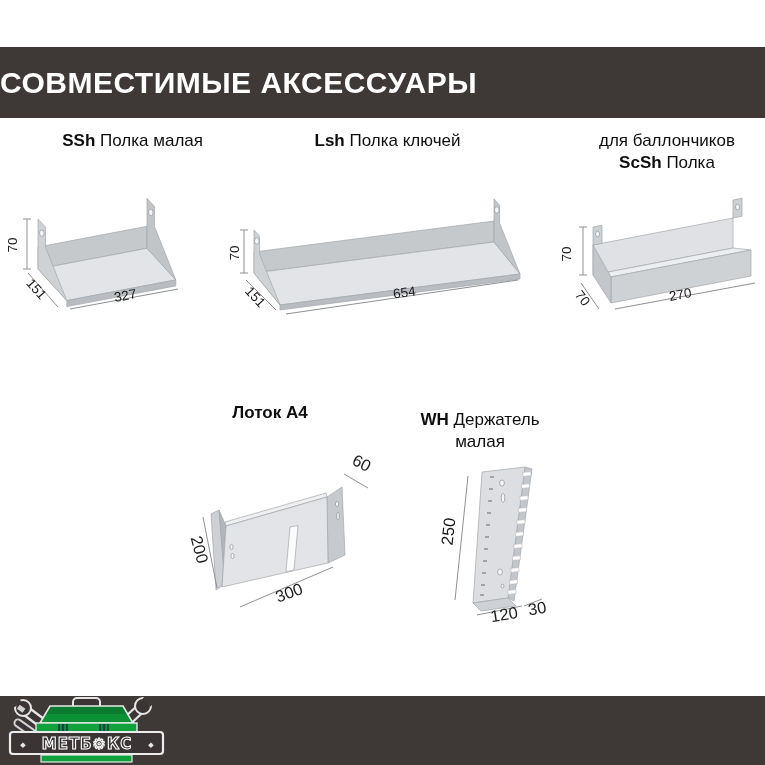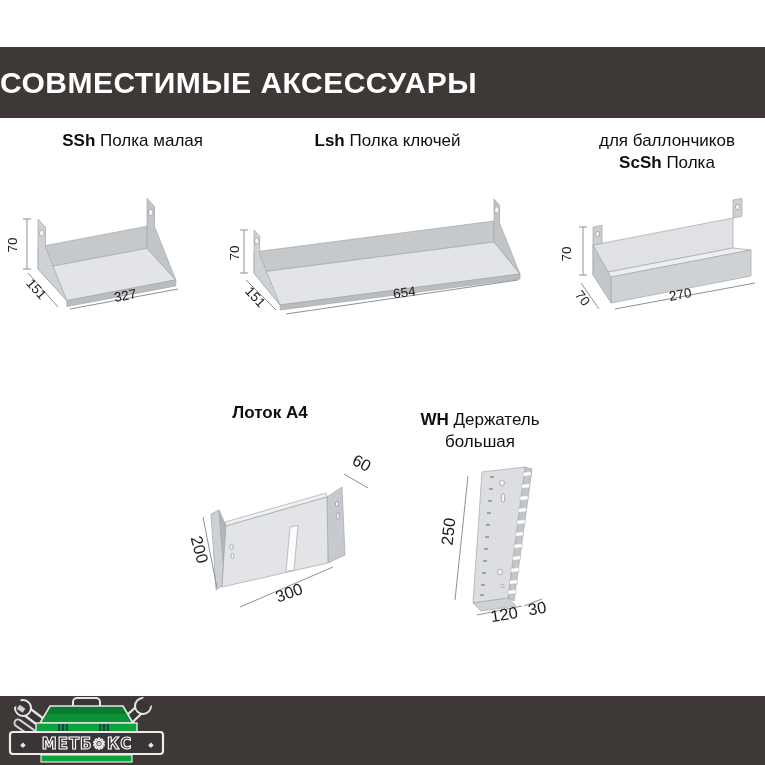--- a/index.html
+++ b/index.html
@@ -114,21 +114,21 @@
   </svg>
 
   <div class="ptitle" style="left:190px;top:402px;width:160px;text-align:center;">
     <span class="code">Лоток А4</span>
   </div>
   <div class="ptitle" style="left:400px;top:402px;width:160px;margin-top:7px;">
     <div>
       <span class="code">WH</span>
       <span>Держатель</span>
     </div>
-    <div>большая</div>
+    <div>малая</div>
   </div>
 
   <svg class="illus" style="left:178px;top:438px;" width="200" height="185" viewBox="0 0 200 185">
     <polygon points="33,76 41,72 47,146 38,152" fill="#cdd0d4"></polygon>
     <polygon points="41,72 48,88 44,149 47,146" fill="#b2b5b9"></polygon>
     <polygon points="149,59 164,49 167,117 150,125" fill="#c6c9cd"></polygon>
     <polygon points="48,88 149,59 148,55 47,84" fill="#eef0f1"></polygon>
     <polygon points="48,88 149,59 150,125 44,149" fill="#e2e4e7"></polygon>
     <polygon points="112,89 120,87.5 116,132 108,133.5" fill="#fafbfb" stroke="#b3b6ba"></polygon>
     <ellipse class="hole" cx="53.5" cy="109" rx="1.6" ry="2.6"></ellipse>

